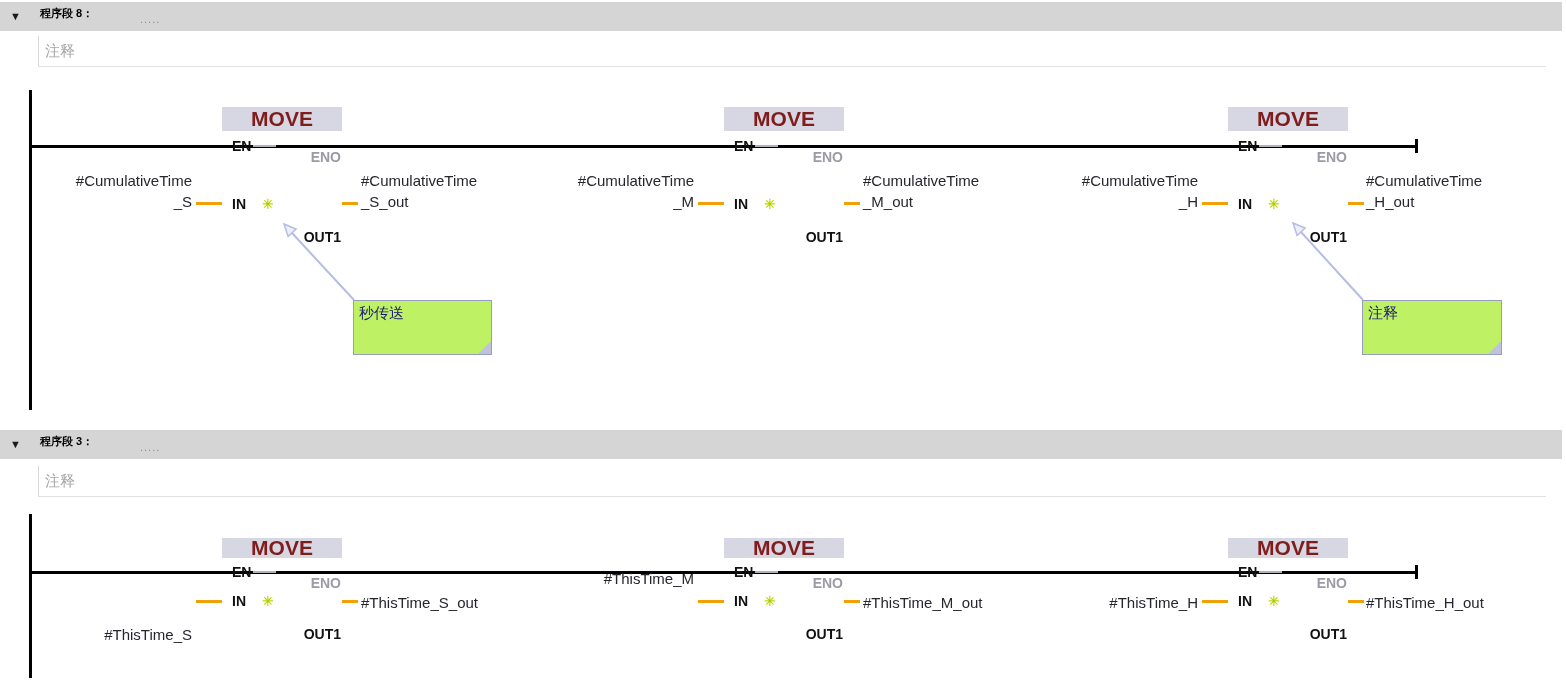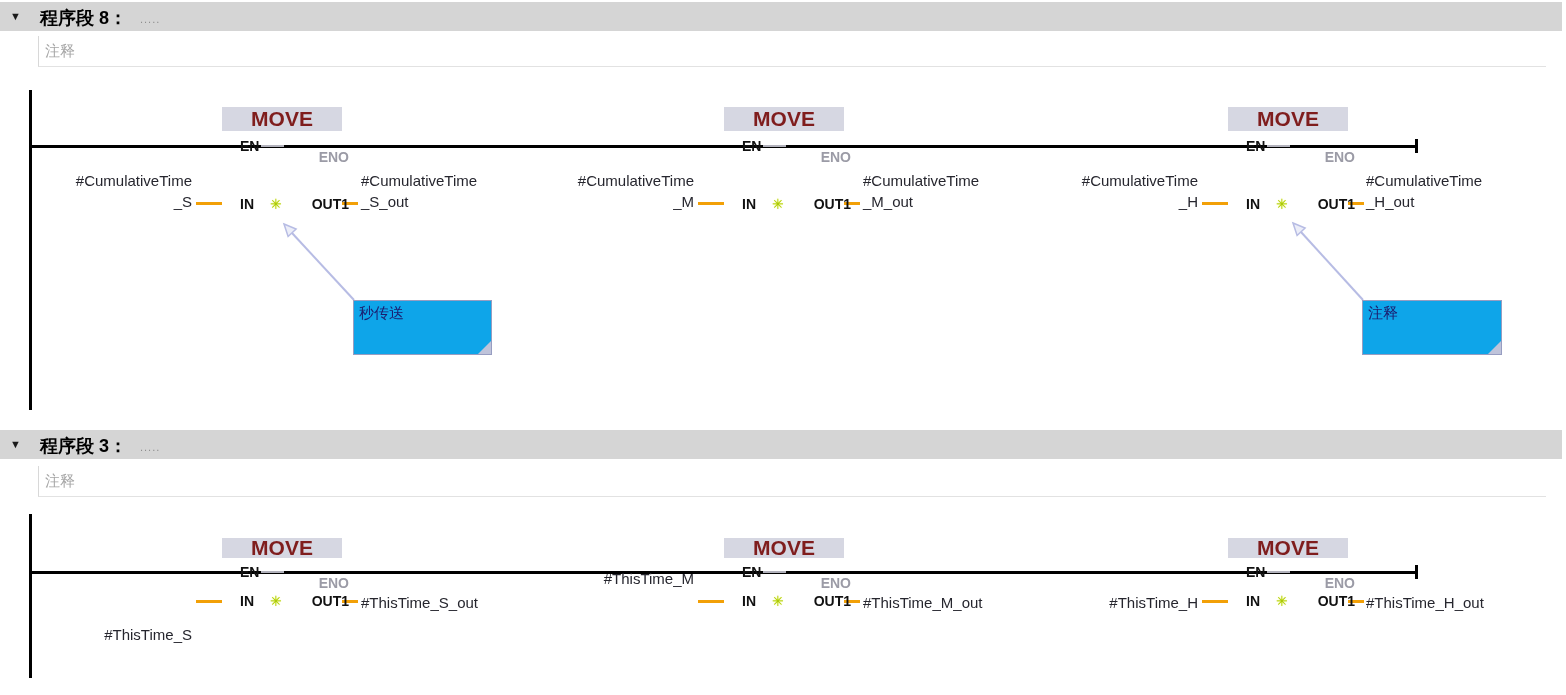--- a/index.html
+++ b/index.html
@@ -1,50 +1,50 @@
 <!DOCTYPE html>
 <html><head>
 <meta charset="utf-8">
 <style>
   html,body{margin:0;padding:0;background:#fff;}
   .screen{position:relative;width:1566px;height:695px;background:#ffffff;overflow:hidden;
           font-family:"Liberation Sans",sans-serif;}
   
   .hdr{position:absolute;left:0;right:4px;height:29px;background:#d5d5d5;}
   .tri{position:absolute;left:10px;top:8px;font-size:11px;color:#1a1a1a;line-height:13px;}
-  .hdr-title{position:absolute;left:40px;top:4px;font-size:18px;font-weight:bold;color:#000;text-align:right;}
+  .hdr-title{position:absolute;left:40px;top:4px;font-size:11px;font-weight:bold;color:#000;text-align:right;}
   .hdr-dots{position:absolute;left:140px;top:11px;font-size:11px;color:#8f8f8f;letter-spacing:1px;}
   
   .comment{position:absolute;left:38px;right:20px;height:30px;background:#fff;
            border-left:1px solid #d8d8d8;border-bottom:1px solid #e2e2e2;}
   .comment span{position:absolute;left:6px;top:6px;font-size:15px;color:#a6a6a6;}
   
   .rail,.rung,.tick{position:absolute;background:#000;}
   .wire{position:absolute;background:#f2a007;height:3px;z-index:1;}
   
   .blk{position:absolute;width:120px;background:#e9eaf1;z-index:2;}
   .blk .cap{background:#d6d7e2;text-align:center;font-weight:bold;font-size:21px;color:#7f1d1d;}
   .tall .cap{height:24px;line-height:24px;}
   .short .cap{height:20px;line-height:20px;}
-  .row{position:absolute;left:12px;width:100%;height:21px;font-weight:bold;font-size:14px;line-height:21px;color:#111;}
+  .row{position:absolute;left:4px;width:100%;height:21px;font-weight:bold;font-size:14px;line-height:21px;color:#111;}
   .tall .r1{top:29px;} .tall .r2{top:87px;}
   .short .r1{top:24px;} .short .r2{top:53px;}
   .en{position:absolute;left:6px;}
   .eno{position:absolute;right:5px;color:#9b9ba6;margin-top:11px;}
   .dash{position:absolute;left:27px;top:9px;width:23px;height:2px;background:#b2b2bc;}
   .inl{position:absolute;left:6px;}
-  .outl{position:absolute;right:5px;}
+  .outl{position:absolute;right:5px;margin-top:33px;}
   .star{position:absolute;left:36px;top:0;color:#a9c80a;font-size:14px;font-weight:normal;
         text-shadow:0 0 1px #dff000;}
   
   .opd{position:absolute;font-size:15px;line-height:21px;color:#26262e;white-space:pre-line;z-index:1;}
   .opd.i{text-align:right;width:170px;}
   .opd.o{text-align:left;width:190px;}
   
-  .note{position:absolute;width:137px;height:53px;background:#0ea5e9;border:1px solid #979dc1;z-index:4;font-family:Liberation Serif, serif;}
+  .note{position:absolute;width:137px;height:53px;background:#bef264;border:1px solid #979dc1;z-index:4;font-family:Liberation Serif, serif;}
   .note span{position:absolute;left:5px;top:3px;font-size:15px;color:#1c1c6e;}
   .fold{position:absolute;right:0;bottom:0;width:0;height:0;
         border-top:13px solid transparent;border-right:13px solid #bfc3da;}
   .arrows{position:absolute;left:0;top:0;z-index:3;pointer-events:none;}
 </style>
 </head>
 <body>
 
 <div class="screen">
 

